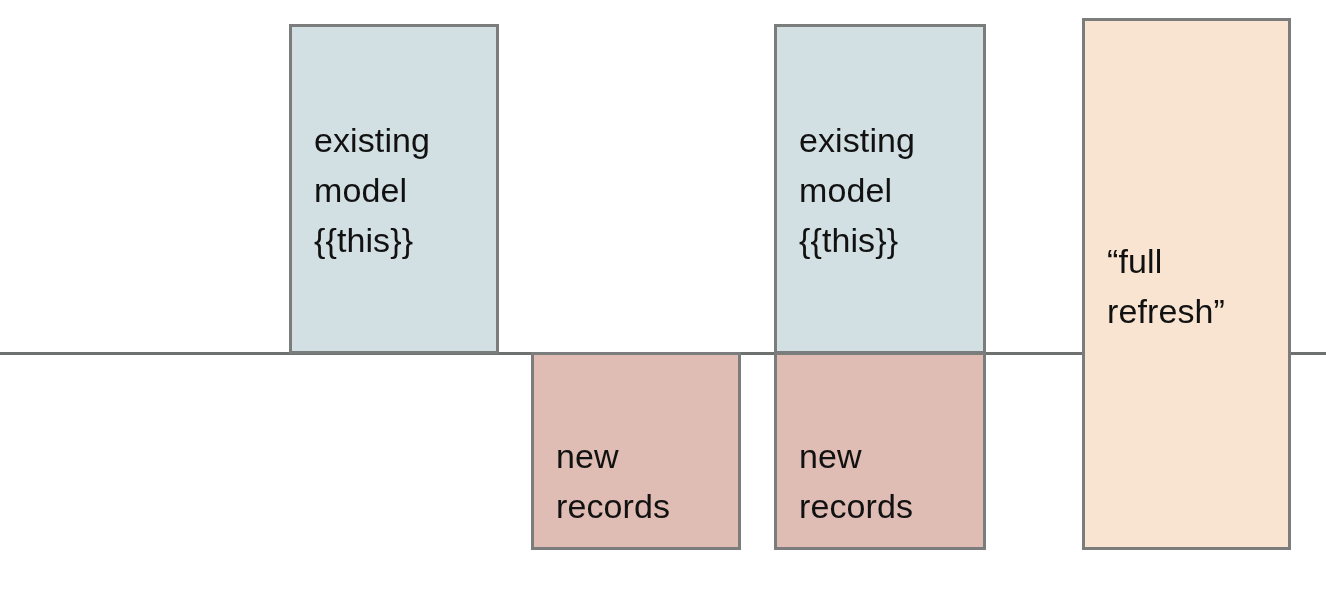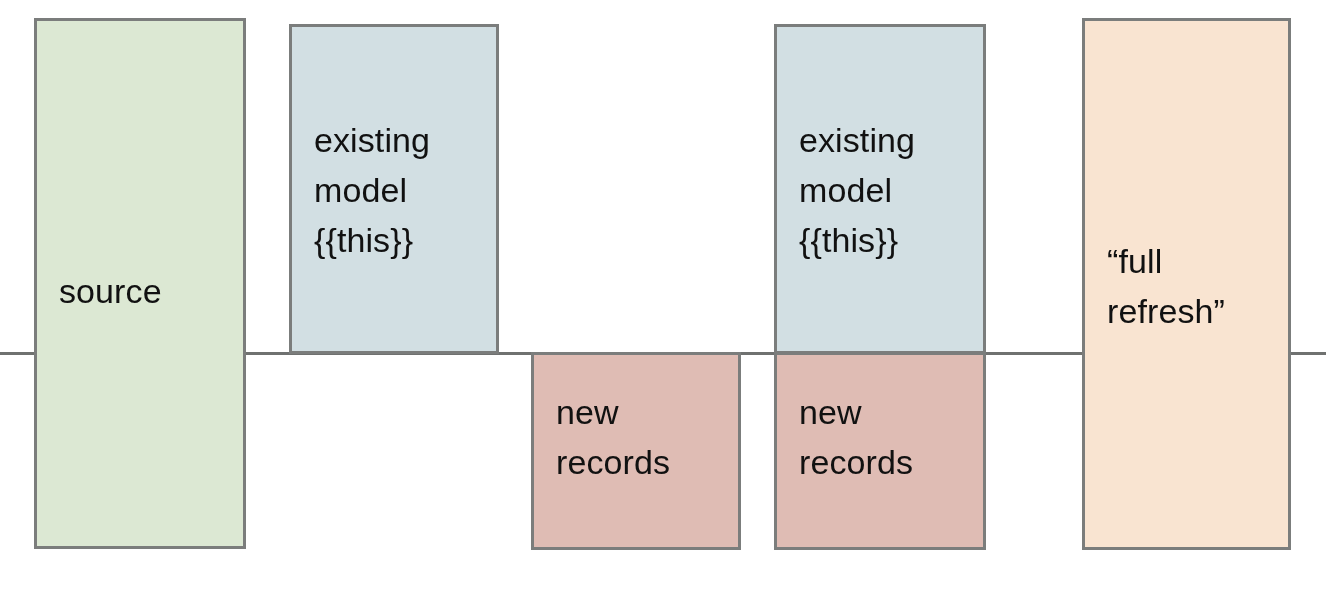--- a/index.html
+++ b/index.html
@@ -55,34 +55,31 @@
   #box-existing-model-1{ left: 289px;  top: 24px;  width: 210px; height: 330px; }
   #box-new-records-1   { left: 531px;  top: 352px; width: 210px; height: 198px; }
   #box-existing-model-2{ left: 774px;  top: 24px;  width: 212px; height: 330px; }
   #box-new-records-2   { left: 774px;  top: 352px; width: 212px; height: 198px; }
   #box-full-refresh    { left: 1042px; top: 18px;  width: 209px; height: 532px; margin-left: 40px; }
 
   
   #box-existing-model-1 .label,
   #box-existing-model-2 .label { align-self: flex-start; margin-top: 88px; }
   #box-new-records-1 .label,
-  #box-new-records-2 .label    { align-self: flex-start; margin-top: 32px; }
+  #box-new-records-2 .label    { align-self: flex-start; margin-top: 76px; }
   #box-source .label           { align-self: flex-start; margin-top: 245px; }
   #box-full-refresh .label     { align-self: flex-start; margin-top: 215px; }
 </style>
 </head>
 <body>
 
 <div id="canvas">
 
   <div class="baseline" style="top:352px;"></div>
 
-  <div class="box green" id="box-source">
-    <span class="label">source</span>
-  </div>
 
   <div class="box blue" id="box-existing-model-1">
     <span class="label">existing
 model
 {{this}}</span>
   </div>
 
   <div class="box salmon" id="box-new-records-1">
     <span class="label">new
 records</span>

